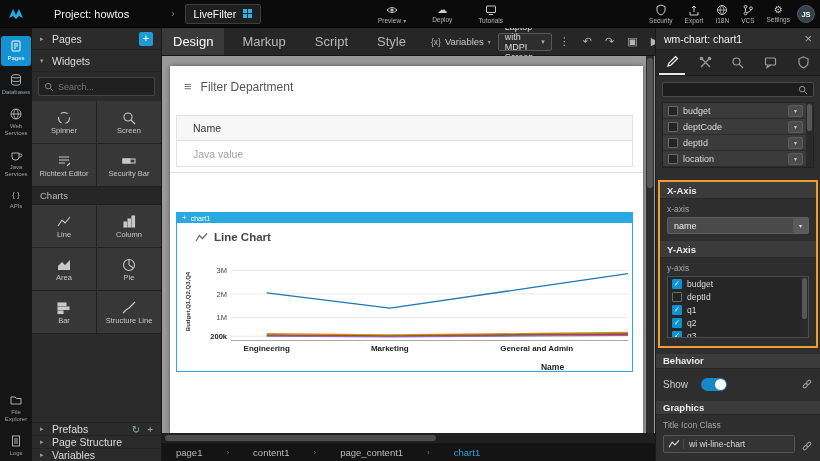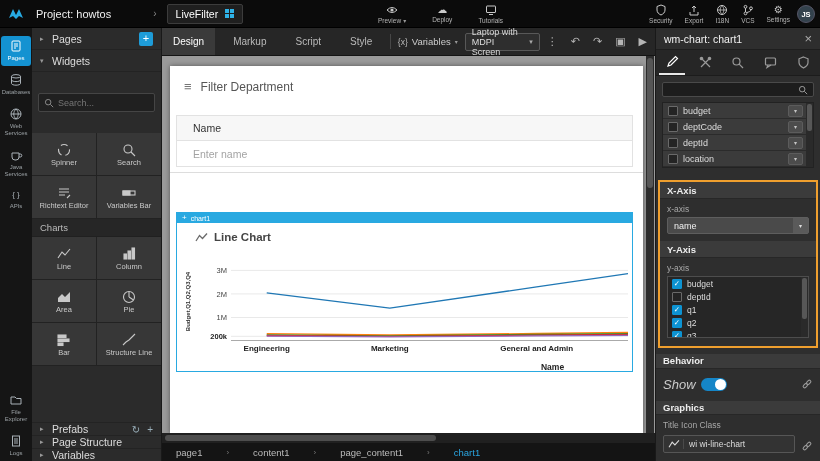--- a/index.html
+++ b/index.html
@@ -3,21 +3,21 @@
 <meta charset="utf-8">
 <style>
   * { margin:0; padding:0; box-sizing:border-box; }
   html,body { width:820px; height:461px; overflow:hidden; }
   body { background:#1e1e1e; font-family:"Liberation Sans",sans-serif; color:#ccc; }
   #app { position:relative; width:820px; height:461px; display:flex; flex-direction:column; }
 
   
   .topbar { position:relative; flex:0 0 28px; background:#0b0b0b; display:flex; align-items:center; border-bottom:1px solid #000; }
   .logo-wrap { width:32px; display:flex; justify-content:center; }
-  .project { font-size:11px; color:#f0f0f0; margin-left:4px; white-space:nowrap; }
+  .project { font-size:11px; color:#f0f0f0; margin-left:22px; white-space:nowrap; }
   .tb-chev { color:#888; font-size:10px; margin:0 10px 0 42px; }
   .pagetab { height:20px; background:#1f1f1f; border:1px solid #3c3c3c; display:flex; align-items:center; gap:7px; padding:0 8px; color:#fff; font-size:10.5px; border-radius:2px; }
   .gridicon { display:grid; grid-template-columns:4px 4px; grid-template-rows:4px 4px; gap:1px; }
   .gridicon i { background:#2fb3e8; }
   .tb-center { position:absolute; left:378px; top:0; height:28px; display:flex; gap:26px; }
   .tb-right  { position:absolute; right:30px; top:0; height:28px; display:flex; gap:12px; }
   .tb-item { display:flex; flex-direction:column; align-items:center; justify-content:center; gap:1px; color:#b5b5b5; font-size:6.5px; cursor:pointer; }
   .tb-item .g { font-size:10px; line-height:10px; color:#c9c9c9; }
   .tb-item svg { display:block; }
   .avatar { position:absolute; right:5px; top:5px; width:18px; height:18px; border-radius:50%; background:#33424d; border:1px solid #55namespace6; border:1px solid #556; color:#fff; font-size:7.5px; font-weight:bold; display:flex; align-items:center; justify-content:center; }
@@ -37,33 +37,33 @@
   .rail-item.active span { color:#fff; }
   .rail-item.active svg { stroke:#fff; }
   .rail-spacer { flex:1; }
 
   
   .leftpanel { width:130px; background:#2b2b2b; border-right:1px solid #191919; display:flex; flex-direction:column; }
   .lp-row { flex:0 0 22px; display:flex; align-items:center; gap:5px; padding:0 8px; font-size:10.5px; color:#ddd; border-bottom:1px solid #232323; cursor:pointer; }
   .lp-caret { font-size:7px; color:#999; width:7px; }
   .lp-plus { margin-left:auto; width:14px; height:14px; background:#1e9cd8; color:#fff; border-radius:2px; font-size:11px; line-height:13px; text-align:center; cursor:pointer; }
   .lp-mini { margin-left:auto; display:flex; gap:7px; color:#9ab0bb; font-size:10px; }
-  .lp-search { margin:21px 6px; height:19px; background:#202020; border:1px solid #454545; border-radius:2px; display:flex; align-items:center; gap:4px; padding:0 5px; }
+  .lp-search { margin:5px 6px; height:19px; background:#202020; border:1px solid #454545; border-radius:2px; display:flex; align-items:center; gap:4px; padding:0 5px; }
   .lp-search svg { stroke:#888; fill:none; stroke-width:1.2; flex:0 0 auto; }
   .lp-search input { flex:1; min-width:0; background:transparent; border:0; outline:0; color:#ccc; font-size:9px; }
   .tiles { display:grid; grid-template-columns:1fr 1fr; gap:1px; background:#222; border-bottom:1px solid #222; }
   .tile { background:#373737; height:42px; display:flex; flex-direction:column; align-items:center; justify-content:center; font-size:7.5px; color:#c9c9c9; text-align:center; cursor:grab; padding:0 2px; }
   .tile svg { stroke:#c8c8c8; fill:none; stroke-width:1.1; }
   .group-label { flex:0 0 18px; background:#262626; font-size:9.5px; color:#bbb; display:flex; align-items:center; padding:0 8px; border-bottom:1px solid #202020; }
   .lp-bottom { margin-top:auto; border-top:1px solid #232323; }
 
   
   .main { flex:1; min-width:0; display:flex; flex-direction:column; }
   .toolbar { flex:0 0 27px; background:#262626; border-bottom:1px solid #141414; display:flex; align-items:center; padding:0 8px 0 0; gap:7px; }
-  .ttab { height:27px; display:flex; align-items:center; padding:0 11px; font-size:10px; color:#b9b9b9; cursor:pointer; }
+  .ttab { height:27px; display:flex; align-items:center; padding:0 11px; font-size:13px; color:#b9b9b9; cursor:pointer; }
   .ttab.active { background:#3a3a3a; color:#fff; }
   .vbar { width:1px; height:15px; background:#474747; }
   .vars { display:flex; align-items:center; gap:4px; font-size:9.5px; color:#ccc; cursor:pointer; }
   .vars .vx { font-size:8.5px; color:#bbb; }
   .device { height:18px; border:1px solid #585858; background:#2e2e2e; border-radius:2px; font-size:9px; color:#ddd; display:flex; align-items:center; gap:8px; padding:0 6px; cursor:pointer; }
   .device .dv { font-size:7px; color:#aaa; }
   .ticons { margin-left:auto; display:flex; gap:13px; align-items:center; }
   .ticon { color:#b5b5b5; font-size:11px; line-height:11px; cursor:pointer; }
 
   
@@ -126,21 +126,21 @@
 
   .orange-box { margin:12px 2px 6px; border:2px solid #ef9f2e; }
   .section-head { height:17px; background:#3b3b3b; display:flex; align-items:center; padding:0 7px; font-size:9.5px; font-weight:bold; color:#ededed; border-bottom:1px solid #272727; }
   .prop-label { font-size:8.5px; color:#a8a8a8; padding:5px 7px 3px; }
   .prop-select { margin:0 7px 7px; height:17px; background:#4a4a4a; border:1px solid #5e5e5e; border-radius:2px; display:flex; align-items:center; padding-left:6px; font-size:9px; color:#f0f0f0; cursor:pointer; }
   .prop-select .arrow { margin-left:auto; width:15px; align-self:stretch; background:#5a5a5a; display:flex; align-items:center; justify-content:center; font-size:6px; color:#ddd; }
   .listbox { position:relative; margin:0 7px 8px; height:62px; background:#262626; border:1px solid #4d4d4d; overflow:hidden; }
   .lb-row { height:13px; display:flex; align-items:center; gap:5px; padding:0 10px 0 4px; font-size:8.5px; color:#ddd; }
 
   .prop-row { display:flex; align-items:center; gap:8px; padding:7px 7px; }
-  .prop-row .plab { font-size:13px; color:#ccc; width:30px;font-style:italic; }
+  .prop-row .plab { font-size:10px; color:#ccc; width:30px; }
   .toggle { width:26px; height:13px; border-radius:7px; background:#555; position:relative; cursor:pointer; }
   .toggle .knob { position:absolute; top:1px; left:1px; width:11px; height:11px; border-radius:50%; background:#ddd; }
   .toggle.checked { background:#1586c8; }
   .toggle.checked .knob { left:auto; right:1px; background:#fff; }
   .bindico { margin-left:auto; cursor:pointer; }
   .bindico svg { stroke:#999; fill:none; stroke-width:1.1; }
   .icon-input { margin:2px 7px 8px; height:18px; display:flex; align-items:center; background:#333; border:1px solid #565656; border-radius:2px; flex:0 0 auto; }
   .icon-input .iwrap { width:20px; display:flex; justify-content:center; border-right:1px solid #4a4a4a; }
   .icon-input .iwrap svg { stroke:#ddd; fill:none; stroke-width:1.2; }
   .icon-input .itext { padding-left:5px; font-size:8.5px; color:#ddd; }
@@ -306,35 +306,35 @@
           <svg width="16" height="16" viewBox="0 0 16 16">
               <circle cx="8" cy="8" r="5.5" stroke-dasharray="7 4"></circle>
             </svg>
           <span>Spinner</span>
         </div>
         <div class="tile">
           <svg width="16" height="16" viewBox="0 0 16 16">
               <circle cx="7" cy="7" r="4"></circle>
               <path d="M10 10 L14 14"></path>
             </svg>
-          <span>Search</span>
+          <span>Screen</span>
         </div>
         <div class="tile">
           <svg width="16" height="16" viewBox="0 0 16 16">
               <path d="M3 4 h10 M3 7 h10 M3 10 h6"></path>
               <path d="M11 13 L14 10"></path>
             </svg>
           <span>Richtext Editor</span>
         </div>
         <div class="tile">
           <svg width="16" height="16" viewBox="0 0 16 16">
               <rect x="2" y="6" width="12" height="4"></rect>
               <rect x="2" y="6" width="7" height="4" fill="#c8c8c8"></rect>
             </svg>
-          <span>Variables Bar</span>
+          <span>Security Bar</span>
         </div>
       </div>
       <div class="group-label">Charts</div>
       <div class="tiles">
         <div class="tile">
           <svg width="16" height="16" viewBox="0 0 16 16">
               <polyline points="2,12 6,6 9,9 14,3"></polyline>
             </svg>
           <span>Line</span>
         </div>
@@ -420,21 +420,21 @@
       </div>
 
       <div class="canvas">
         <div class="page">
           <div class="filter-head">
             <span class="hamb">≡</span>
             <span>Filter Department</span>
           </div>
           <div class="form-card">
             <div class="fc-head">Name</div>
-            <div class="fc-input">Enter name</div>
+            <div class="fc-input">Java value</div>
           </div>
           <div class="pg-divider"></div>
 
           <div class="chart-widget">
             <div class="widget-bar">
               <span class="ph">+</span>
               <span>chart1</span>
             </div>
             <div class="chartc">
               <div class="chart-title">

